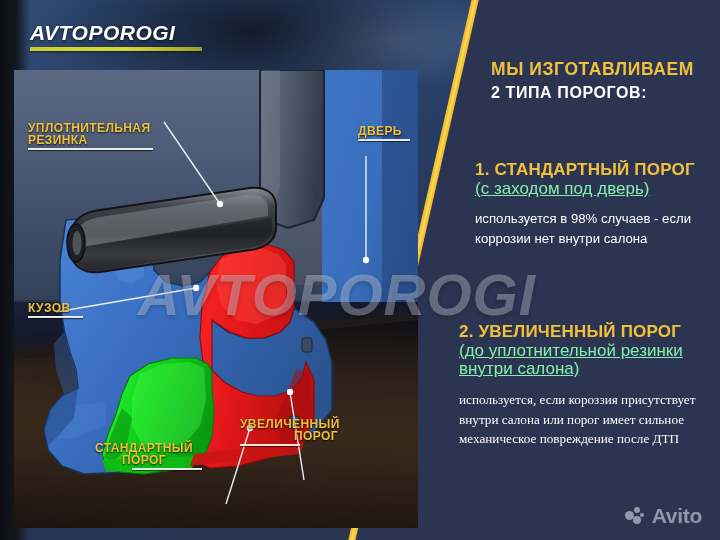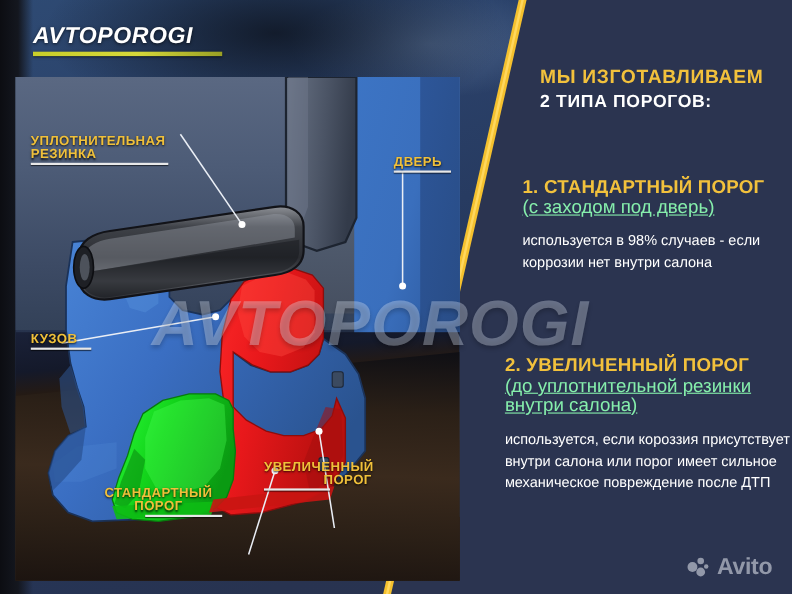--- a/index.html
+++ b/index.html
@@ -100,21 +100,21 @@
     font-size:12px; font-weight:bold; letter-spacing:.4px; line-height:12px;
     color:#f0c03a; text-shadow:0 1px 2px rgba(0,0,0,.85);
     white-space:pre-line;
   }
   .cul{ height:1.5px; background:#e8e8e8; box-shadow:0 1px 1px rgba(0,0,0,.6); }
 
   .co-seal{ left:28px; top:122px; width:135px; }
   .co-seal .cul{ width:125px; margin-top:2px; }
   .co-body{ left:28px; top:302px; width:60px; }
   .co-body .cul{ width:55px; margin-top:2px; }
-  .co-door{ left:358px; top:141px; width:54px; }
+  .co-door{ left:358px; top:125px; width:54px; }
   .co-door .cul{ width:52px; margin-top:2px; }
   .co-std{ left:86px; top:442px; width:116px; text-align:center; }
   .co-std .cul{ width:70px; margin-top:2px; margin-left:auto; }
   .co-big{ left:240px; top:418px; width:98px; text-align:right; }
   .co-big .cul{ width:60px; margin-top:2px; }
 
   
   .rcol{ position:absolute; left:425px; top:0; width:316px; height:540px; z-index:25; }
 
   .r-head{
@@ -133,21 +133,21 @@
   }
   .blk .sub{
     font-size:17px; color:#86efac; line-height:18px; margin-top:1px;text-decoration:underline;
   }
   .blk .body{
     font-size:13.2px; color:#ffffff; line-height:19.5px; margin-top:11px;
   }
 
   .blk1{ left:50px; top:160px; }
   .blk2{ left:34px; top:322px; }
-  .blk2 .body{ margin-top:12px; }
+  .blk2 .body{ margin-top:12px;font-family:Liberation Serif, serif; }
 
   
   .avito{
     position:absolute; right:18px; bottom:14px; z-index:30;
     display:flex; align-items:center; gap:7px; opacity:.60;
   }
   .avito-dots{ position:relative; width:20px; height:18px; }
   .avito-dots i{ position:absolute; border-radius:50%; background:#d7dbe4; display:block; }
   .avito-dots i:nth-child(1){ left:0; top:4px; width:9px; height:9px; }
   .avito-dots i:nth-child(2){ left:9px; top:0; width:6px; height:6px; }

